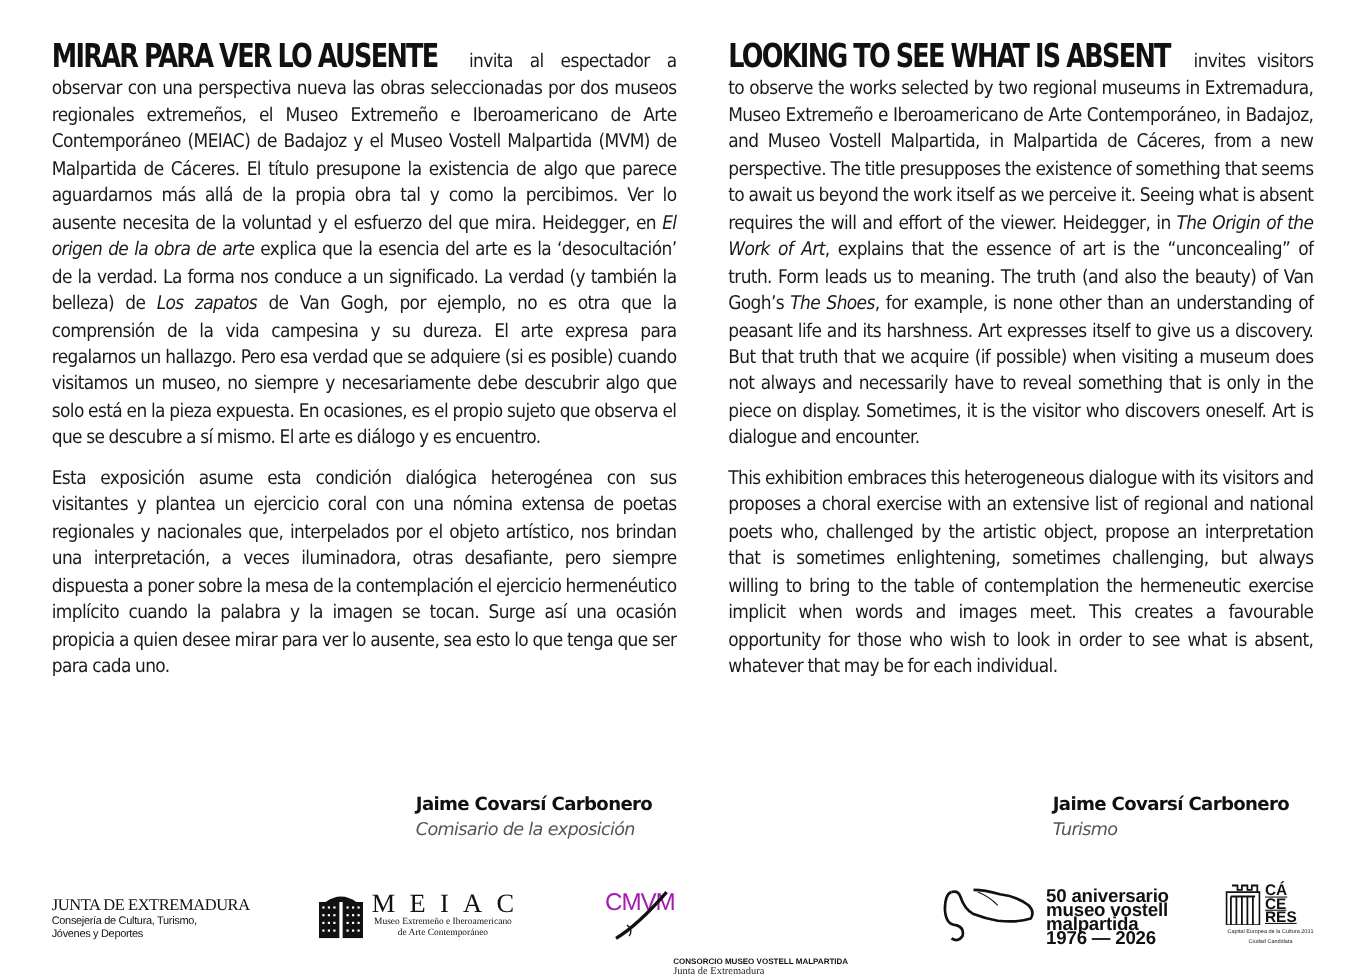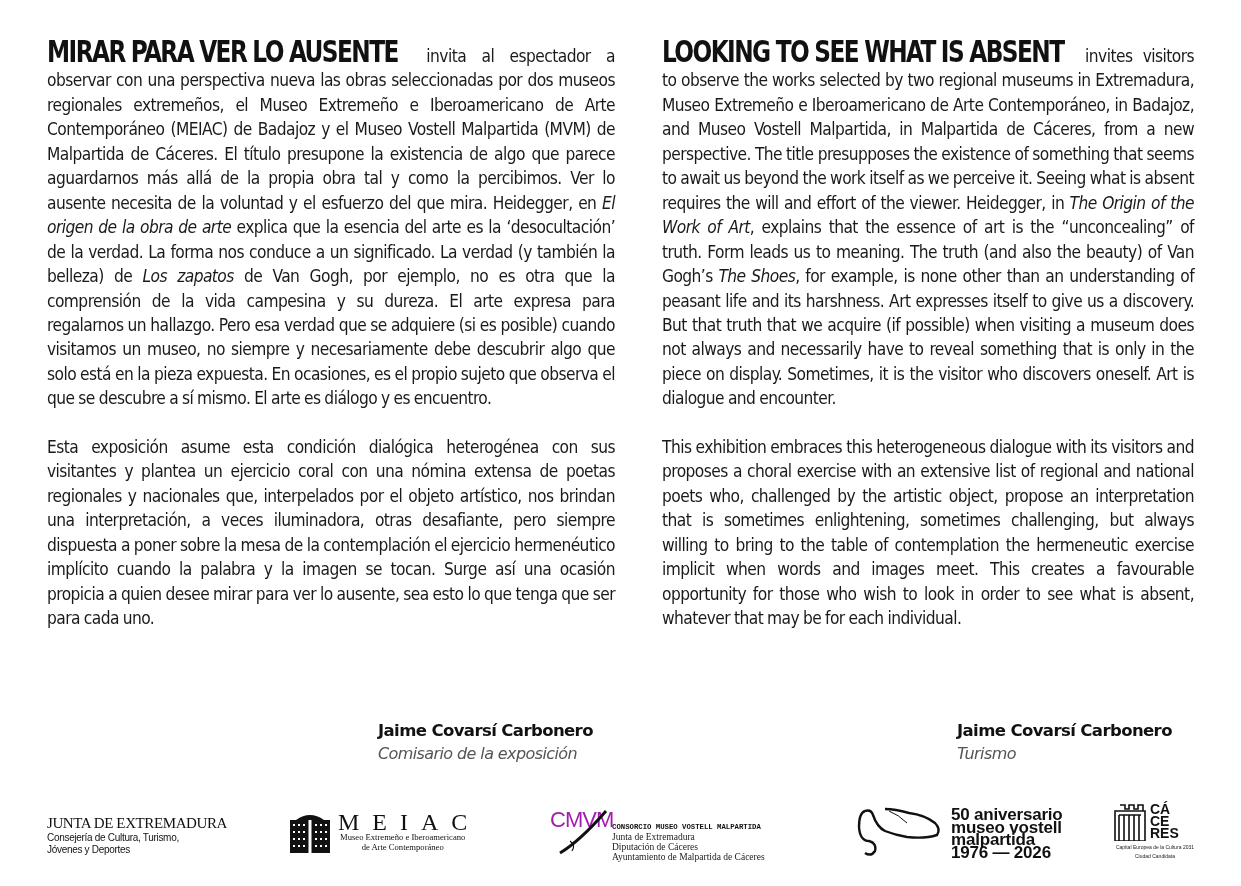--- a/index.html
+++ b/index.html
@@ -6,21 +6,21 @@
     body { width: 1241px; height: 886px; position: relative; overflow: hidden; color: #1a1a1a; font-family: "Liberation Sans", sans-serif; }
     .col { position: absolute; top: 40px; }
     .col-es { left: 47px; width: 568px; }
     .col-en { left: 662px; width: 532px; }
     .para {
       margin: 0; font-family: "DejaVu Sans", sans-serif; font-stretch: condensed;
       font-size: 17.2px; line-height: 24.45px; text-align: justify; letter-spacing: -0.55px;
       word-spacing: -0.5px; color: #1a1a1a;
       transform-origin: left top;
     }
-    .para + .para { margin-top: 24px; }
+    .para + .para { margin-top: 12px; }
     .title {
       font-family: "DejaVu Sans", sans-serif; font-weight: bold; font-size: 30px; letter-spacing: -1.8px;
       line-height: 24px; display: inline-block; transform: scaleX(0.86); transform-origin: left bottom;
       margin-right: -44px; vertical-align: baseline; color: #111;
     }
     .col-en .title { margin-right: -54px; }
     em { font-style: italic; }
     .sig { position: absolute; }
     .sig-es { left: 378px; top: 720px; }
     .sig-en { left: 957px; top: 720px; }
@@ -32,27 +32,27 @@
     .junta-title { font-family: "Liberation Serif", serif; font-size: 15px; letter-spacing: -0.4px; color: #111; line-height: 17px; }
     .junta-sub { font-family: "Liberation Sans", sans-serif; font-size: 10px; line-height: 12px; color: #111; letter-spacing: -0.3px; }
     .meiac { left: 290px; top: 16px; display: flex; align-items: center; }
     .meiac-text { margin-left: 8px; text-align: center; }
     .meiac-name { font-family: "Liberation Serif", serif; font-size: 24px; letter-spacing: 13px; line-height: 20px; color: #111; margin-right: -13px; }
     .meiac-sub { font-family: "Liberation Serif", serif; font-size: 8.6px; line-height: 10px; color: #111; }
     .cmvm { left: 550px; top: 12px; display: flex; align-items: flex-start; }
     .cmvm-mark { width: 60px; height: 50px; position: relative; }
     .cmvm-letters { font-family: Liberation Sans, sans-serif; font-size: 22px; color: #a21caf; position: absolute; top: 0; left: 0; letter-spacing: -1px; }
     .cmvm-text { margin-left: 2px; margin-top: 16px; }
-    .cmvm-title { font-family: Liberation Mono, monospace; font-weight: bold; font-size: 7.3px; color: #111; line-height: 9px; }
+    .cmvm-title { font-family: Liberation Sans, sans-serif; font-weight: bold; font-size: 7.3px; color: #111; line-height: 9px; margin-top: 46px; }
     .cmvm-sub { font-family: "Liberation Serif", serif; font-size: 9.5px; color: #222; line-height: 10px; }
     .anniv { left: 855px; top: 12px; display: flex; align-items: flex-start; }
     .anniv-text { margin-left: 8px; margin-top: 2px; }
     .anniv-line { font-family: "Liberation Sans", sans-serif; font-weight: bold; font-size: 17px; line-height: 12.5px; color: #111; letter-spacing: -0.2px; }
     .caceres { left: 1114px; top: 8px; width: 82px; }
-    .caceres-top { display: flex; align-items: flex-start; }
+    .caceres-top { display: flex; align-items: flex-start; text-decoration: underline; }
     .caceres-word { font-family: "Liberation Sans", sans-serif; font-weight: bold; font-size: 14px; line-height: 12px; color: #111; margin-left: 4px; letter-spacing: 0px; }
     .caceres-sub { font-family: "Liberation Sans", sans-serif; font-size: 5px; line-height: 6px; color: #222; text-align: center; margin-top: 3px; }
   </style>
 </head>
 <body>
 
 <div class="col col-es">
   <p class="para"><span class="title">MIRAR PARA VER LO AUSENTE</span><span> invita al espectador a observar con una perspectiva nueva las obras seleccionadas por dos museos regionales extremeños, el Museo Extremeño e Iberoamericano de Arte Contemporáneo (MEIAC) de Badajoz y el Museo Vostell Malpartida (MVM) de Malpartida de Cáceres. El título presupone la existencia de algo que parece aguardarnos más allá de la propia obra tal y como la percibimos. Ver lo ausente necesita de la voluntad y el esfuerzo del que mira. Heidegger, en </span><em>El origen de la obra de arte</em><span> explica que la esencia del arte es la ‘desocultación’ de la verdad. La forma nos conduce a un significado. La verdad (y también la belleza) de </span><em>Los zapatos</em><span> de Van Gogh, por ejemplo, no es otra que la comprensión de la vida campesina y su dureza. El arte expresa para regalarnos un hallazgo. Pero esa verdad que se adquiere (si es posible) cuando visitamos un museo, no siempre y necesariamente debe descubrir algo que solo está en la pieza expuesta. En ocasiones, es el propio sujeto que observa el que se descubre a sí mismo. El arte es diálogo y es encuentro.</span></p>
   <p class="para">Esta exposición asume esta condición dialógica heterogénea con sus visitantes y plantea un ejercicio coral con una nómina extensa de poetas regionales y nacionales que, interpelados por el objeto artístico, nos brindan una interpretación, a veces iluminadora, otras desafiante, pero siempre dispuesta a poner sobre la mesa de la contemplación el ejercicio hermenéutico implícito cuando la palabra y la imagen se tocan. Surge así una ocasión propicia a quien desee mirar para ver lo ausente, sea esto lo que tenga que ser para cada uno.</p>
 </div>

